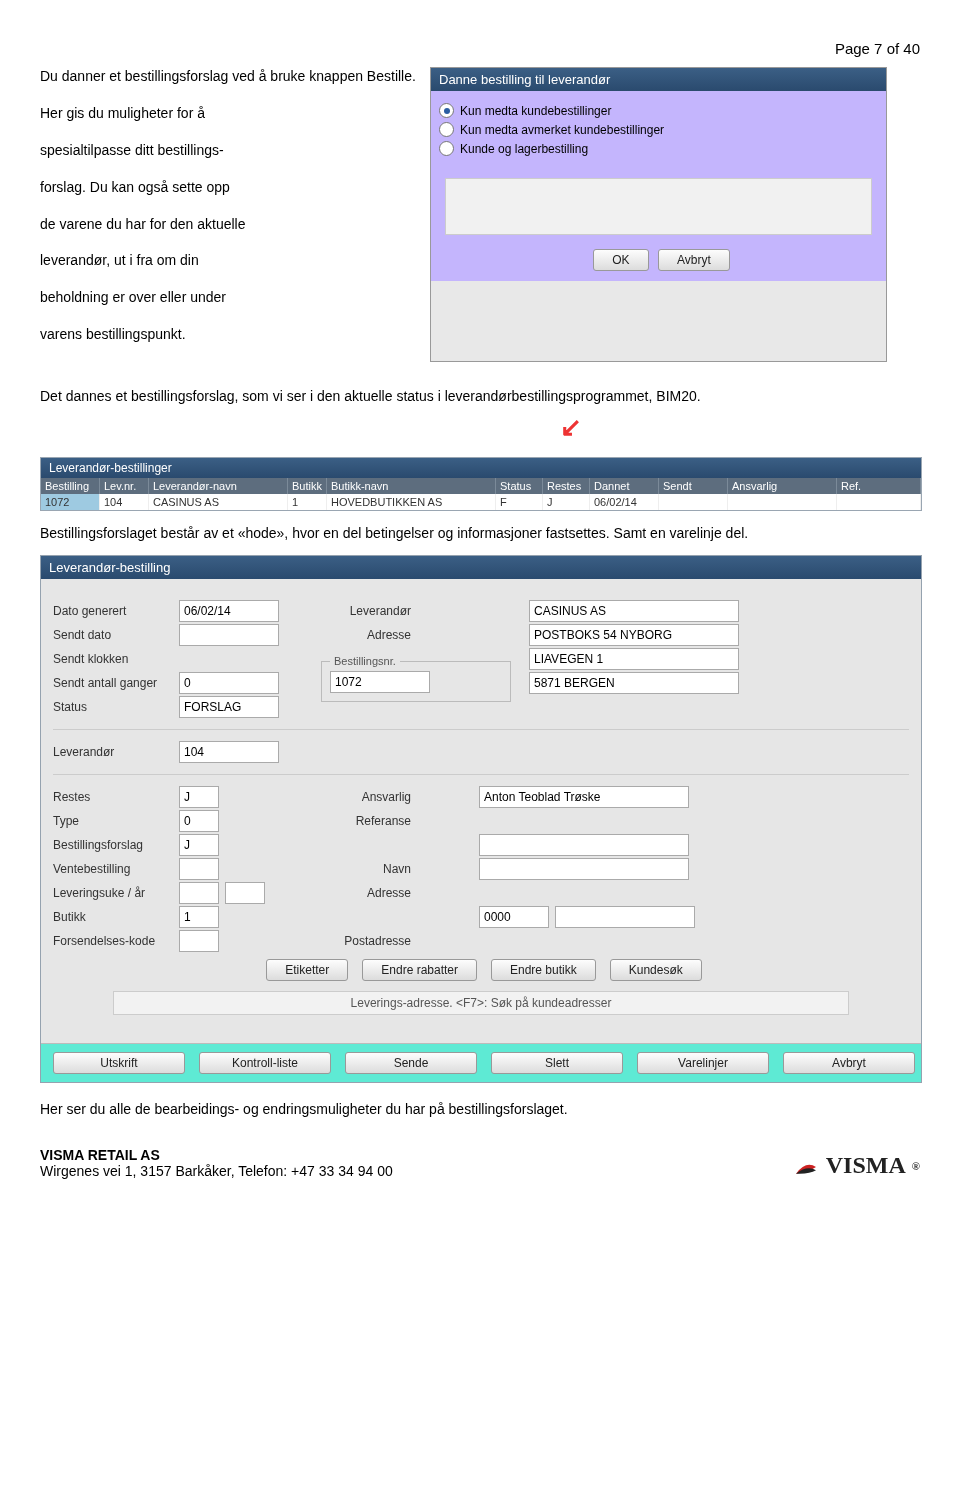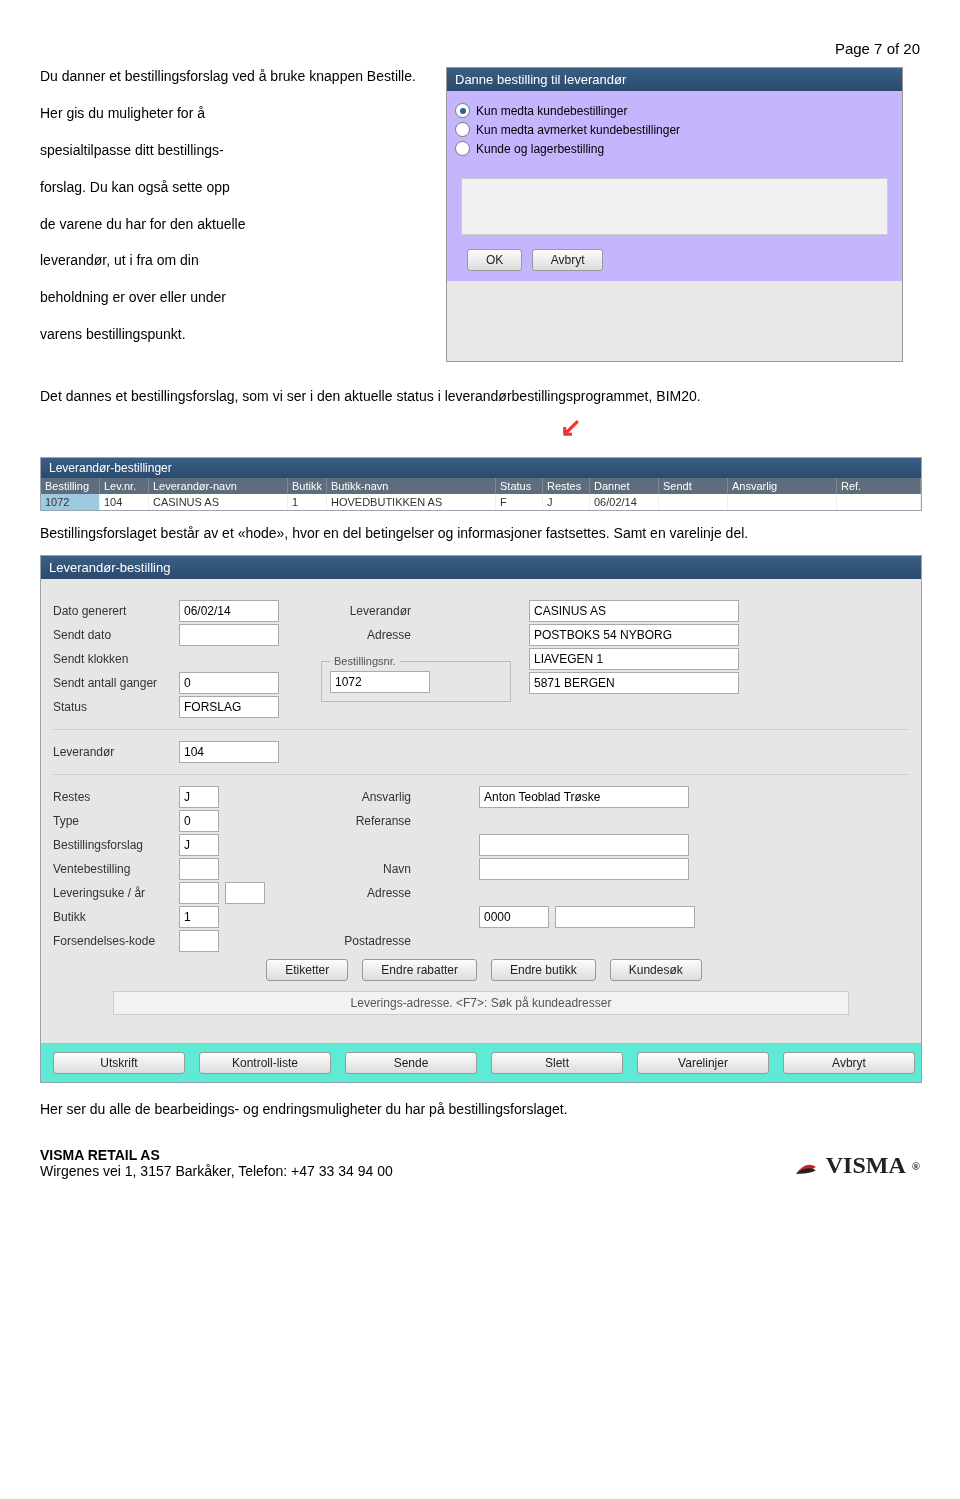--- a/index.html
+++ b/index.html
@@ -1,27 +1,27 @@
 <!DOCTYPE html>
 <html><head>
 <meta charset="utf-8">
 <style>
   body{font-family:Arial,sans-serif;font-size:14px;color:#000;margin:0;padding:40px 40px 20px 40px;width:880px}
   .pagecount{text-align:right;font-size:15px;margin-bottom:10px}
-  .two-col{display:flex;gap:16px}
+  .two-col{display:flex;gap:0}
   .left-text p{margin:0 0 18px 0;line-height:1.35}
   
   .dlg1{border:1px solid #999;background:#e8e8e8;width:455px;font-size:12px}
   .dlg1-title{background:linear-gradient(#3b5f85,#2a4a6e);color:#fff;padding:4px 8px;font-size:13px}
   .dlg1-body{padding:10px 8px 4px 8px;background:#c4b5fd}
   .dlg1-row{display:flex;align-items:center;gap:6px;padding:2px 0}
   .radio-icon{width:13px;height:13px;border-radius:50%;border:1px solid #777;background:#fff;display:inline-flex;align-items:center;justify-content:center}
   .radio-dot{width:6px;height:6px;border-radius:50%;background:#2a5ea3}
   .dlg1-blank{height:55px;background:#f1f1f1;border:1px solid #ccc;margin:20px 6px 8px 6px}
-  .dlg1-btns{text-align:left;padding:6px}
+  .dlg1-btns{text-align:center;padding:6px}
   .btn{display:inline-block;background:linear-gradient(#fdfdfd,#dcdcdc);border:1px solid #999;border-radius:3px;padding:3px 18px;font-size:12px;color:#222;margin-left:6px}
   
   .listshot{border:1px solid #9aa6b2;margin:8px 0 12px 0;width:880px;font-size:11px}
   .list-title{background:linear-gradient(#3b5f85,#2a4a6e);color:#fff;padding:3px 8px;font-size:12px}
   .list-head{display:flex;background:#5d6d7e;color:#fff}
   .list-row{display:flex;background:#fff;color:#333}
   .lh{padding:2px 4px;border-right:1px solid #7b8a99}
   .lc{padding:2px 4px;border-right:1px solid #eee}
   .w50{width:50px}.w45{width:40px}.w130{width:130px}.w40{width:30px}.w160{width:160px}.w38{width:38px}.w60{width:60px}.w100{width:100px}
   .arrow{color:#e33;font-weight:bold;font-size:26px;position:relative;top:-6px;left:520px}
@@ -47,21 +47,21 @@
   .footer{margin-top:30px;display:flex;justify-content:space-between;align-items:flex-end}
   .footer-left .company{font-weight:bold}
   .logo{display:flex;align-items:center;gap:6px;font-weight:bold;font-size:24px;font-family:Georgia,serif;color:#222}
   .logo-swirl{width:28px;height:20px;position:relative}
   .logo-swirl svg{width:100%;height:100%}
   .reg{font-size:11px;vertical-align:super}
 </style>
 </head>
 <body>
 
-<div class="pagecount">Page 7 of 20</div>
+<div class="pagecount">Page 7 of 40</div>
 
 <div class="two-col">
   <div class="left-text" style="width:390px">
     <p>Du danner et bestillingsforslag ved å bruke knappen Bestille.</p>
     <p>Her gis du muligheter for å</p>
     <p>spesialtilpasse ditt bestillings-</p>
     <p>forslag. Du kan også sette opp</p>
     <p>de varene du har for den aktuelle</p>
     <p>leverandør, ut i fra om din</p>
     <p>beholdning er over eller under</p>

